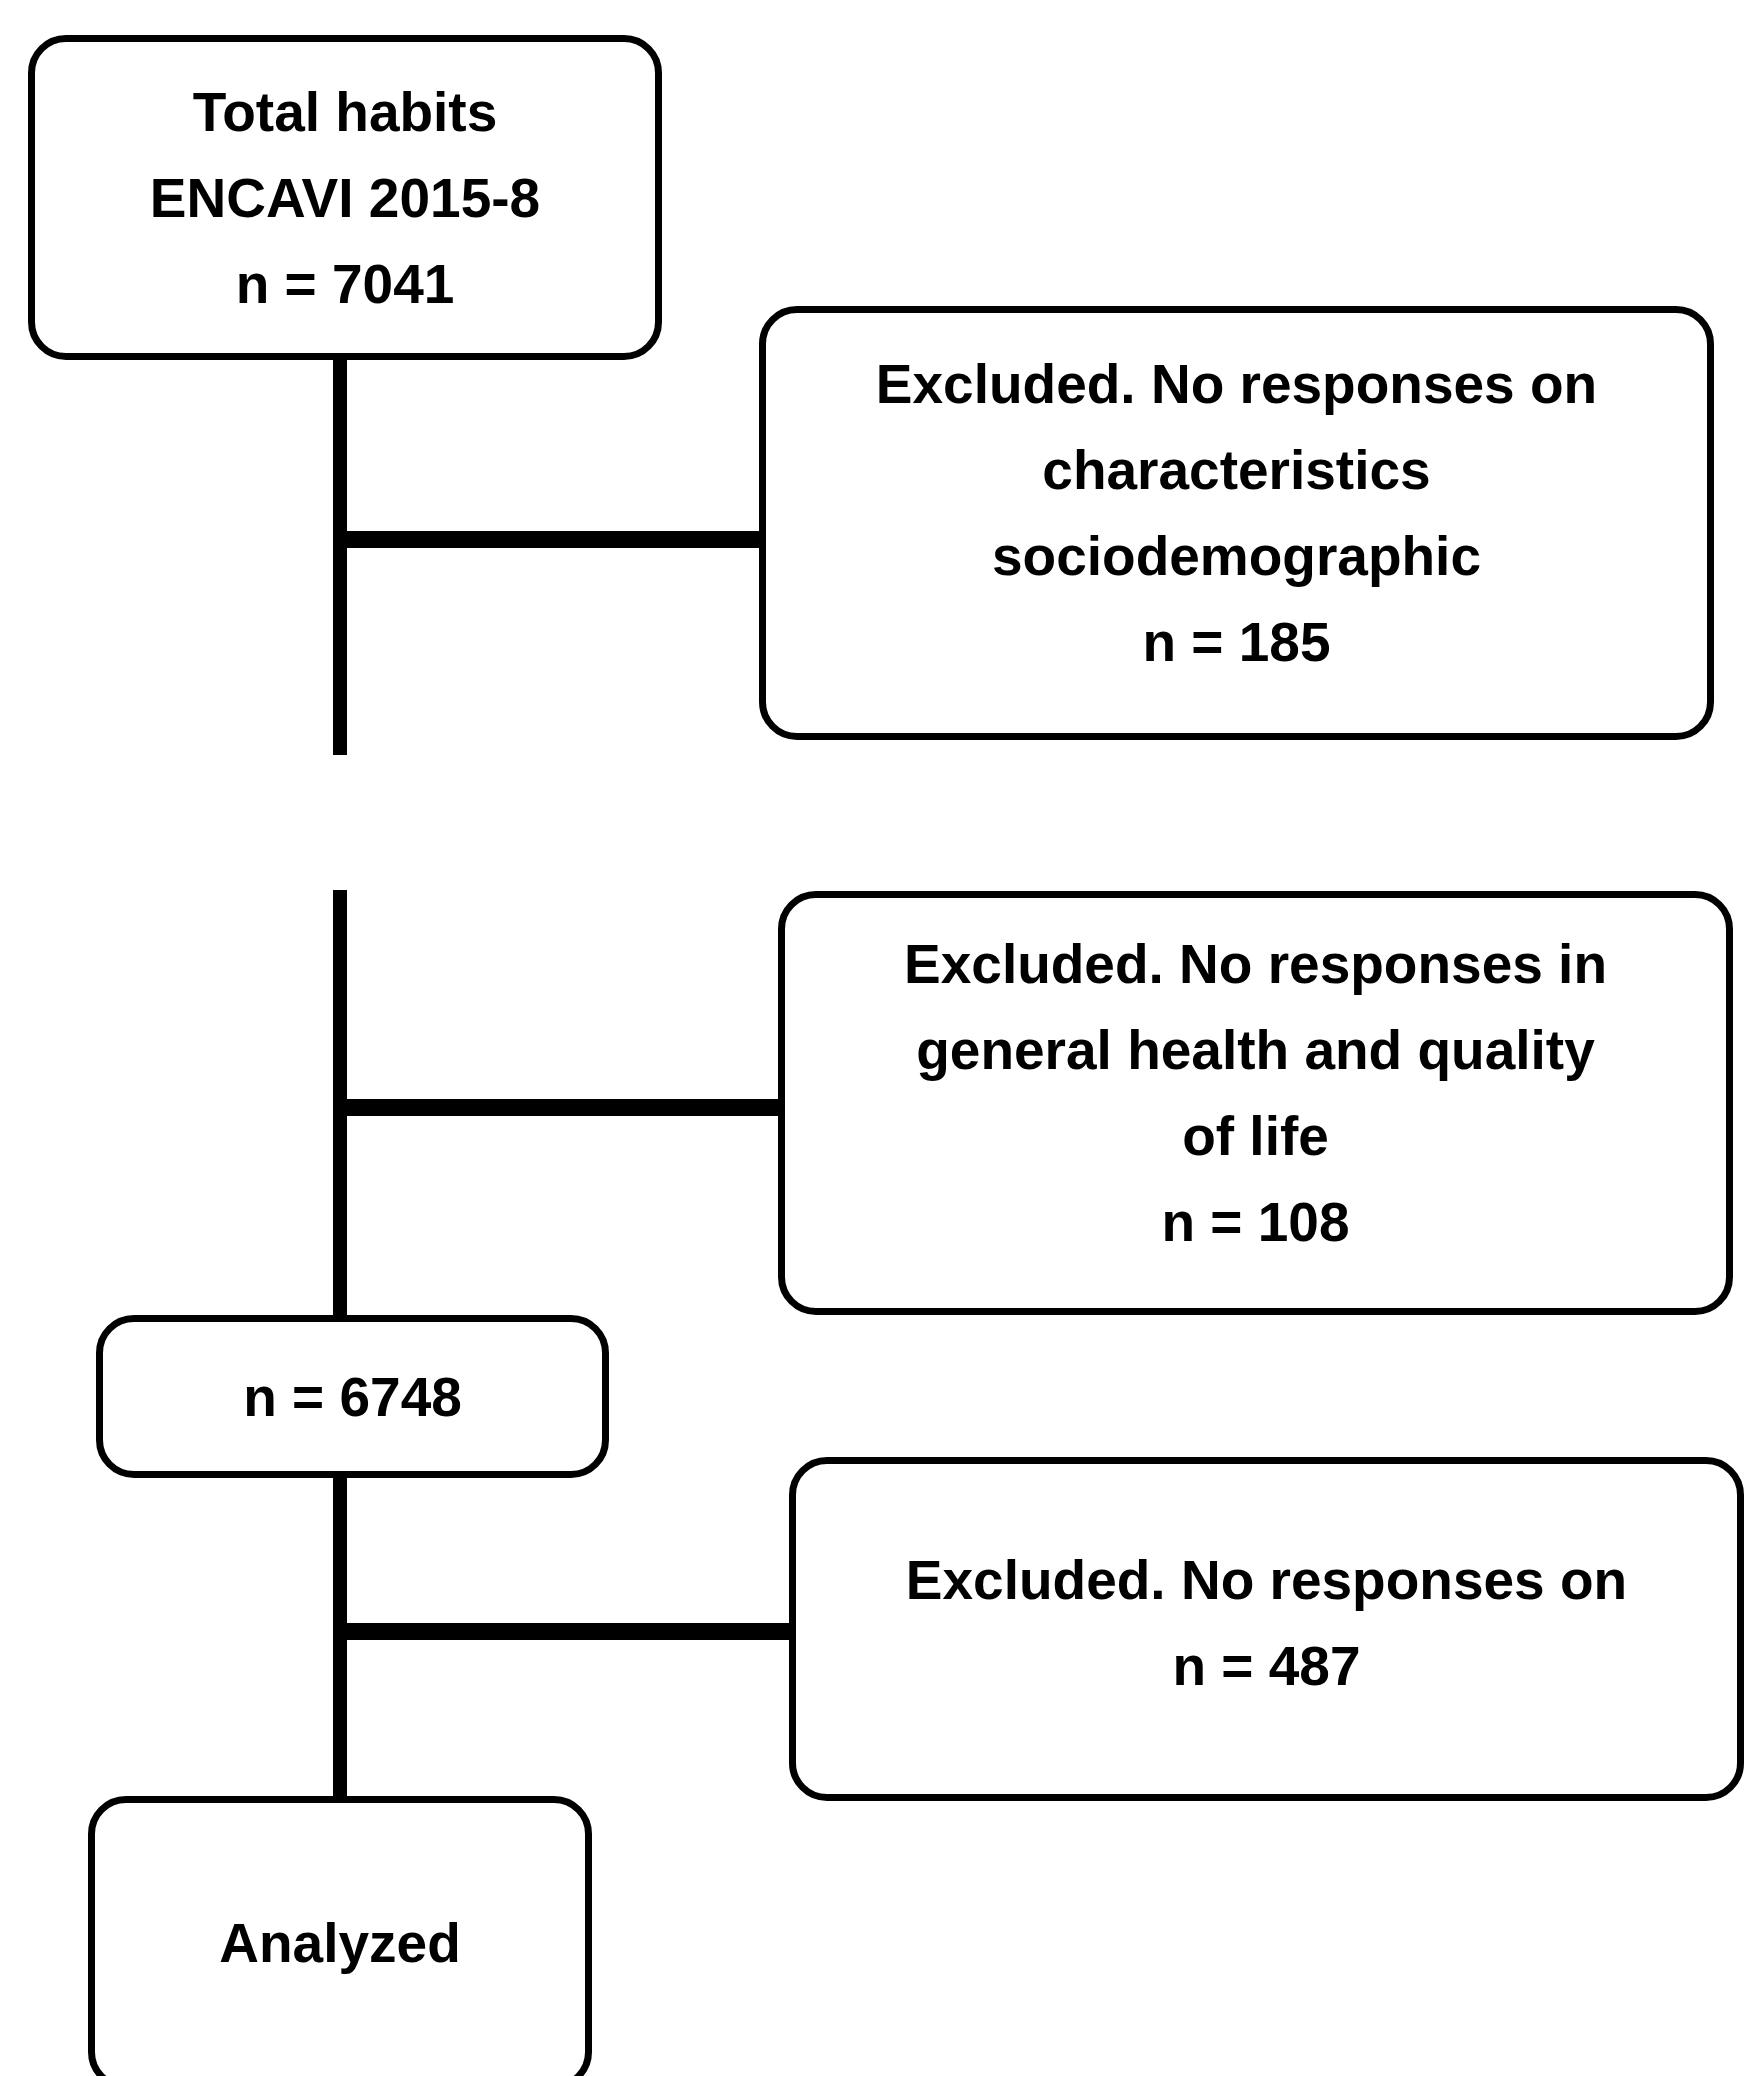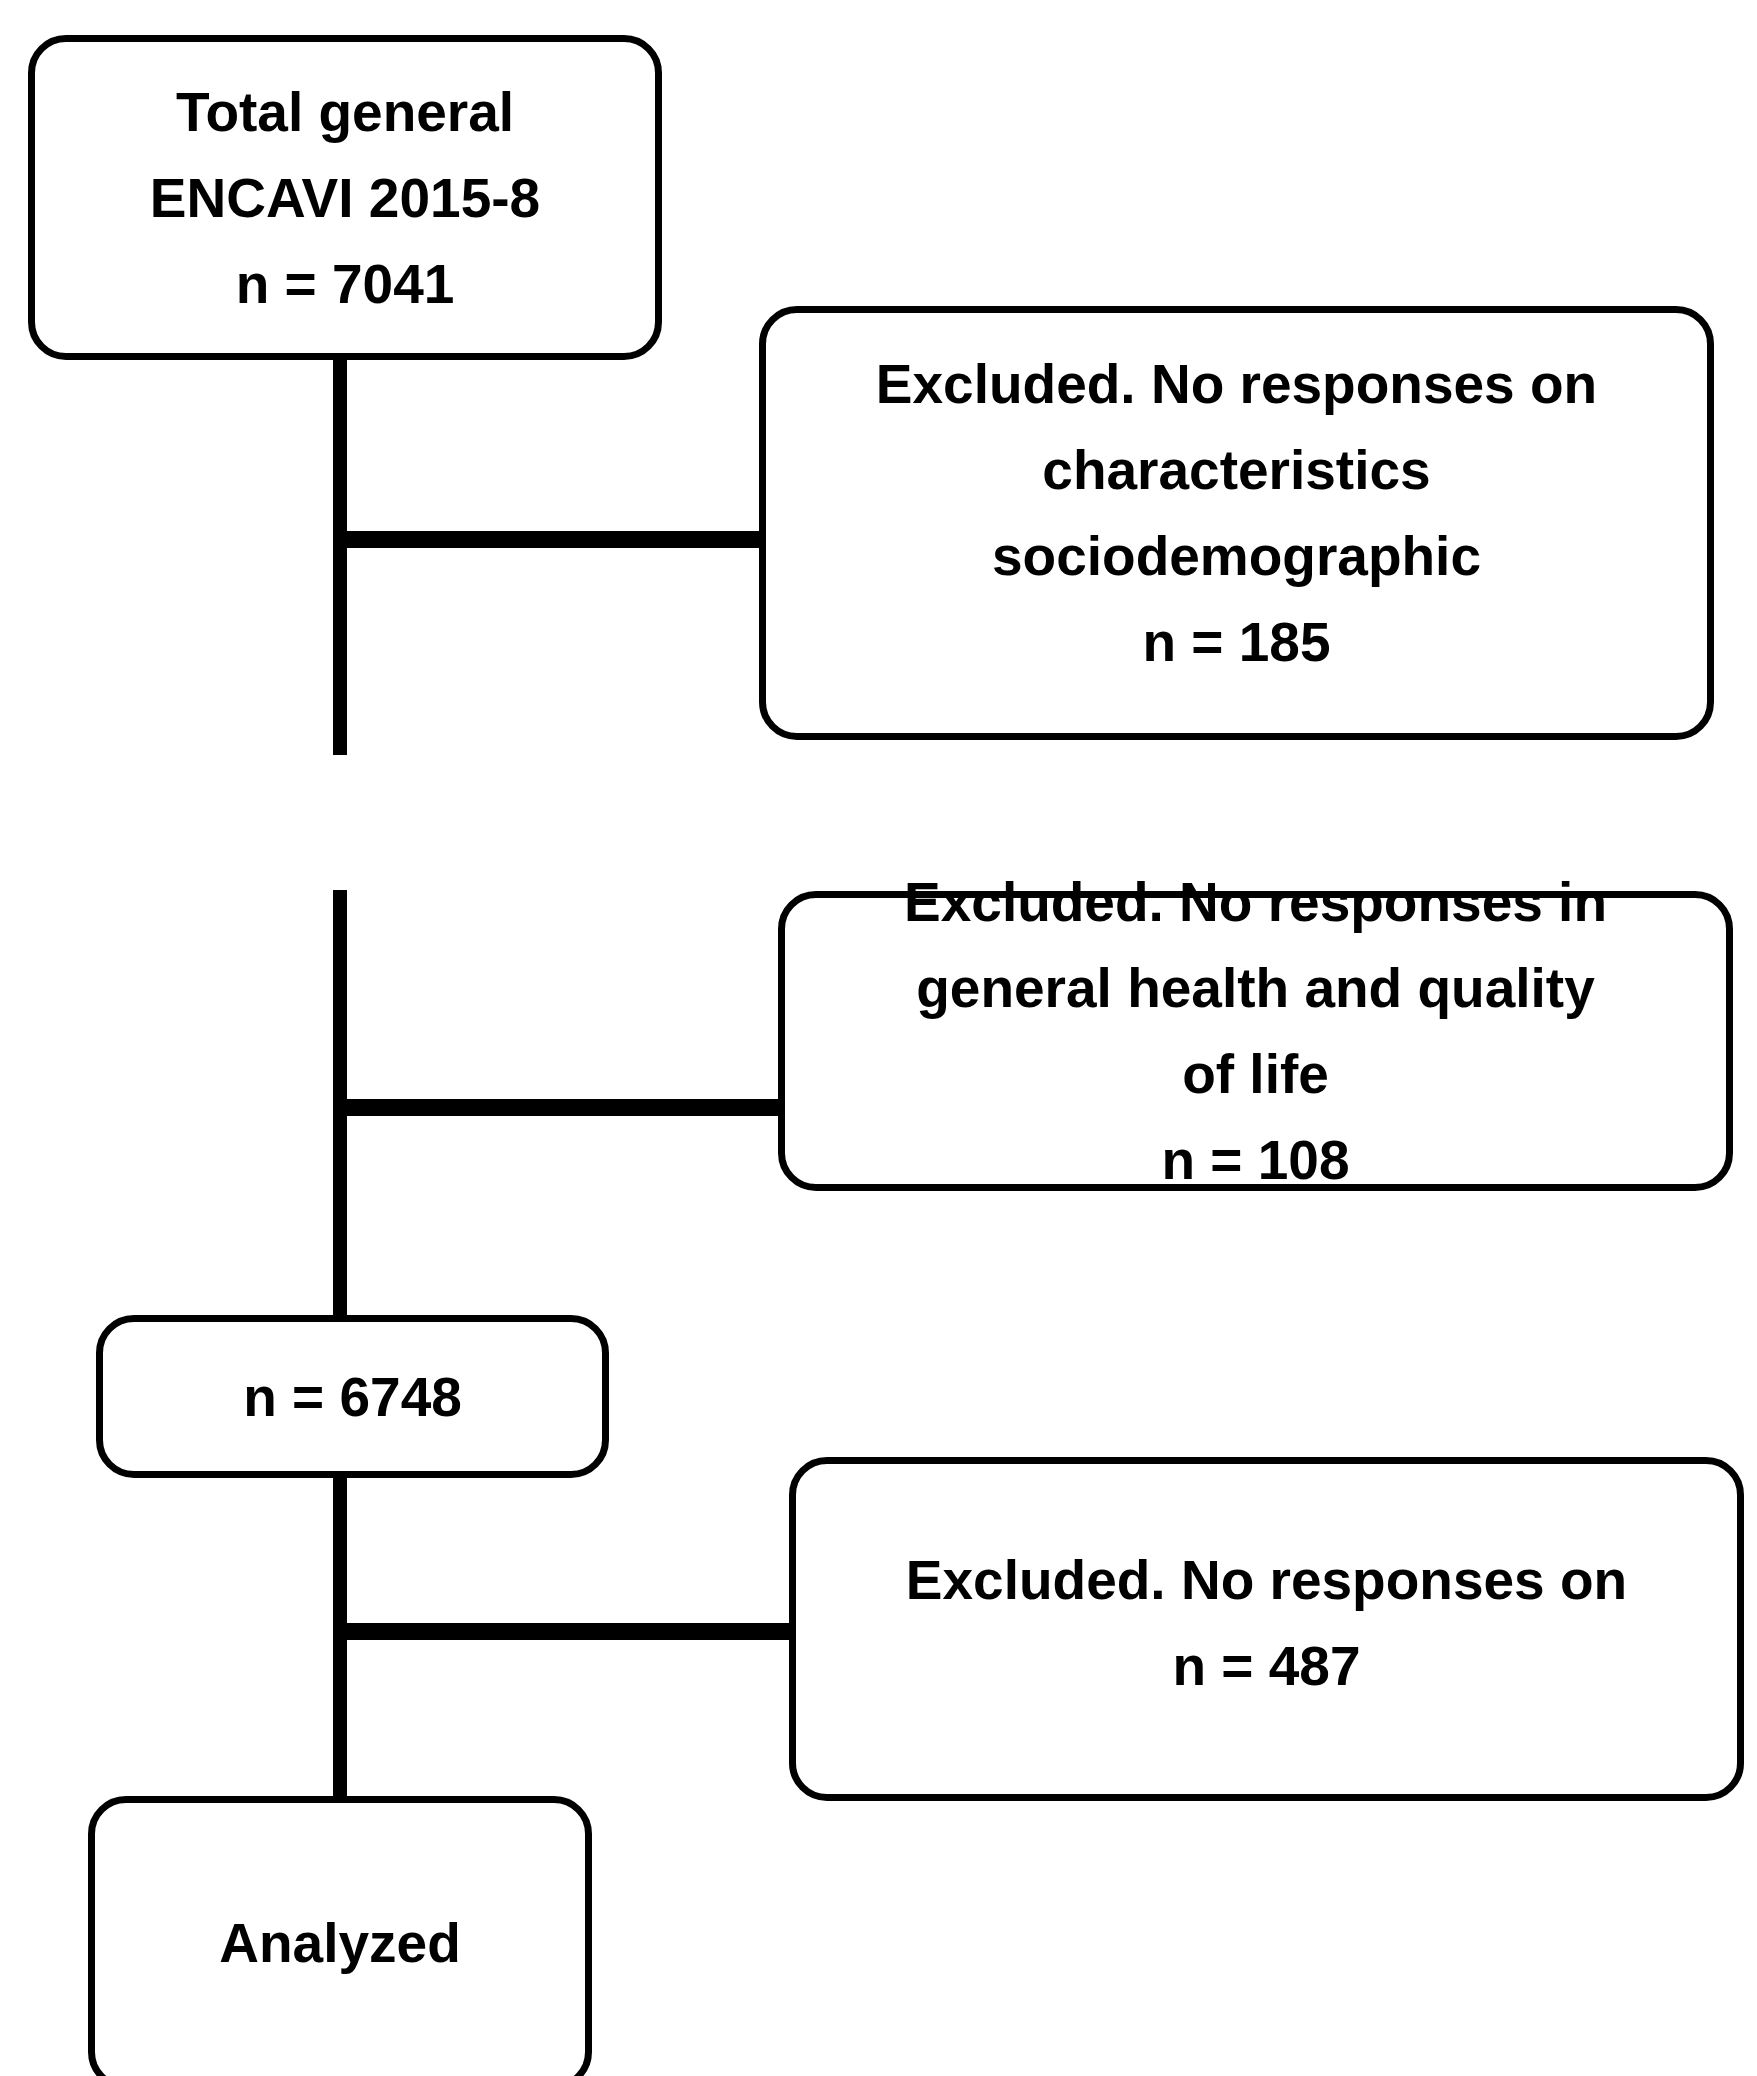--- a/index.html
+++ b/index.html
@@ -40,21 +40,21 @@
     font-weight: bold;
     font-size: 55px;
     line-height: 86px;
   }
 
   .box .line { white-space: nowrap; }
 
   #box-total    { left: 28px;   top: 35px;   width: 634px;  height: 325px; }
   #box-excl-1   { left: 759px; top: 306px;  width: 955px; height: 434px; padding-bottom: 21px; }
   #box-n6856    { left: 94px;  top: 748px;  width: 513px;  height: 147px; }
-  #box-excl-2   { left: 778px; top: 891px; width: 955px; height: 300px; padding-bottom: 21px; }
+  #box-excl-2   { left: 778px; top: 891px; width: 955px; height: 424px; padding-bottom: 21px; }
   #box-n6748    { left: 96px;  top: 1315px; width: 513px;  height: 163px; }
   #box-excl-3   { left: 789px; top: 1457px; width: 955px; height: 344px; padding-bottom: 12px; }
   #box-analyzed { left: 88px;  top: 1796px; width: 504px;  height: 294px; }
 
   #v1 { left: 333px; top: 355px;  width: 13.6px; height: 400px; }
   #v2 { left: 333px; top: 890px; width: 13.6px; height: 433px; }
   #v3 { left: 333px; top: 1453px; width: 13.6px; height: 349px; }
 
   #h1 { left: 340px; top: 531px;  width: 427px; height: 16.6px; }
   #h2 { left: 340px; top: 1099px; width: 446px; height: 16.6px; }
@@ -66,21 +66,21 @@
 <div class="canvas">
 
   <div class="vline" id="v1"></div>
   <div class="vline" id="v2"></div>
   <div class="vline" id="v3"></div>
   <div class="hline" id="h1"></div>
   <div class="hline" id="h2"></div>
   <div class="hline" id="h3"></div>
 
   <div class="box" id="box-total">
-    <div class="line">Total general</div>
+    <div class="line">Total habits</div>
     <div class="line">ENCAVI 2015-8</div>
     <div class="line">n = 7041</div>
   </div>
 
   <div class="box" id="box-excl-1">
     <div class="line">Excluded. No responses on</div>
     <div class="line">characteristics</div>
     <div class="line">sociodemographic</div>
     <div class="line">n = 185</div>
   </div>

